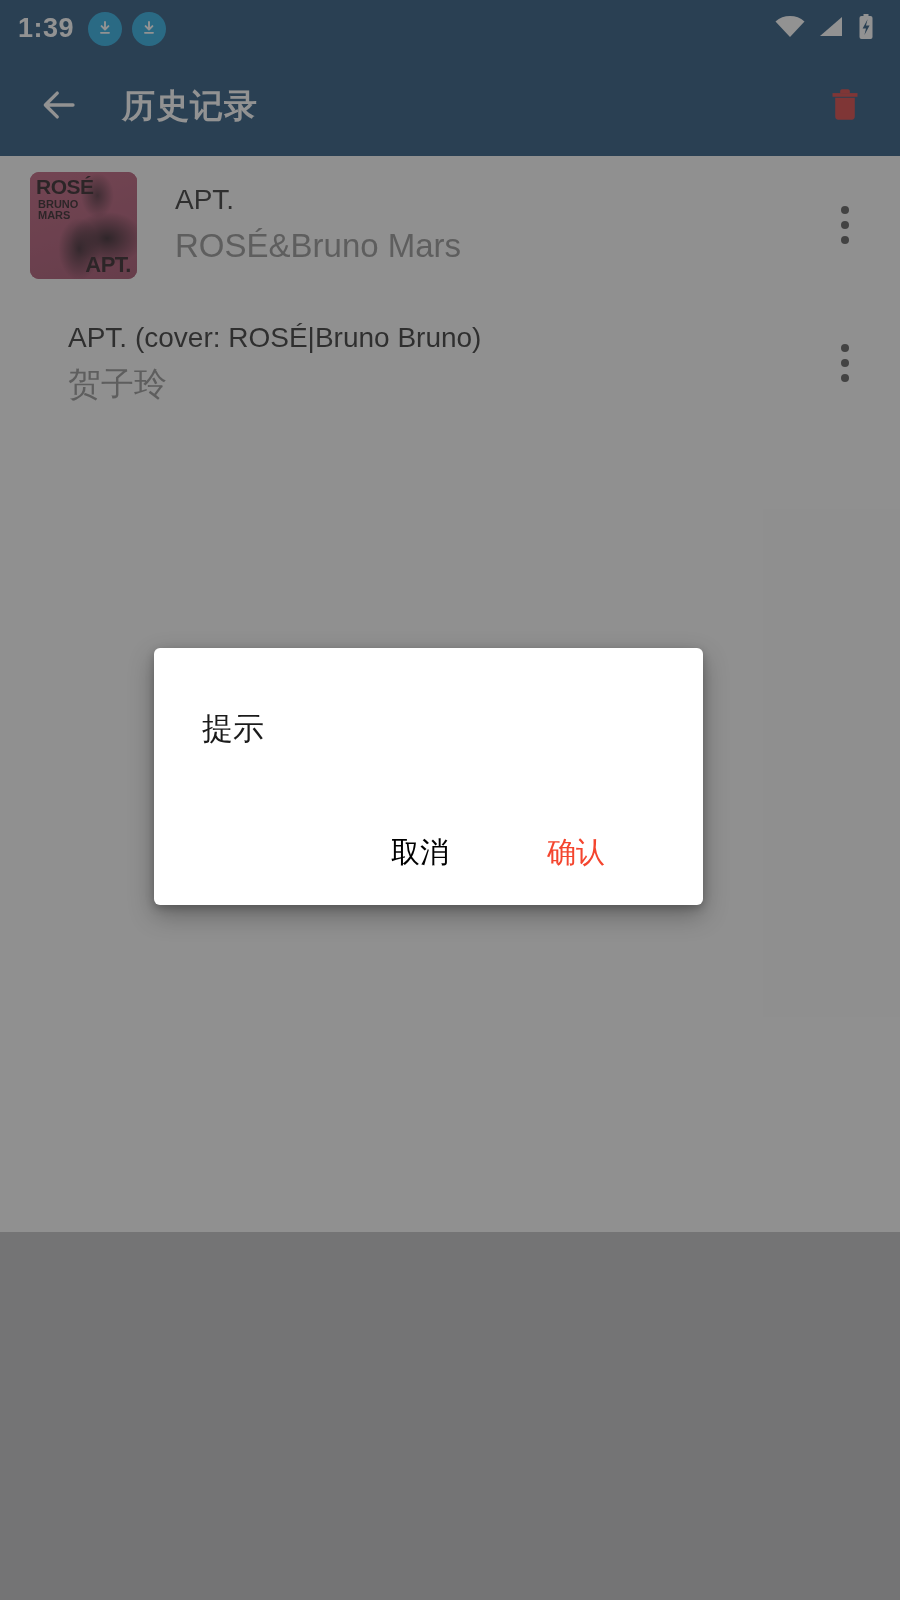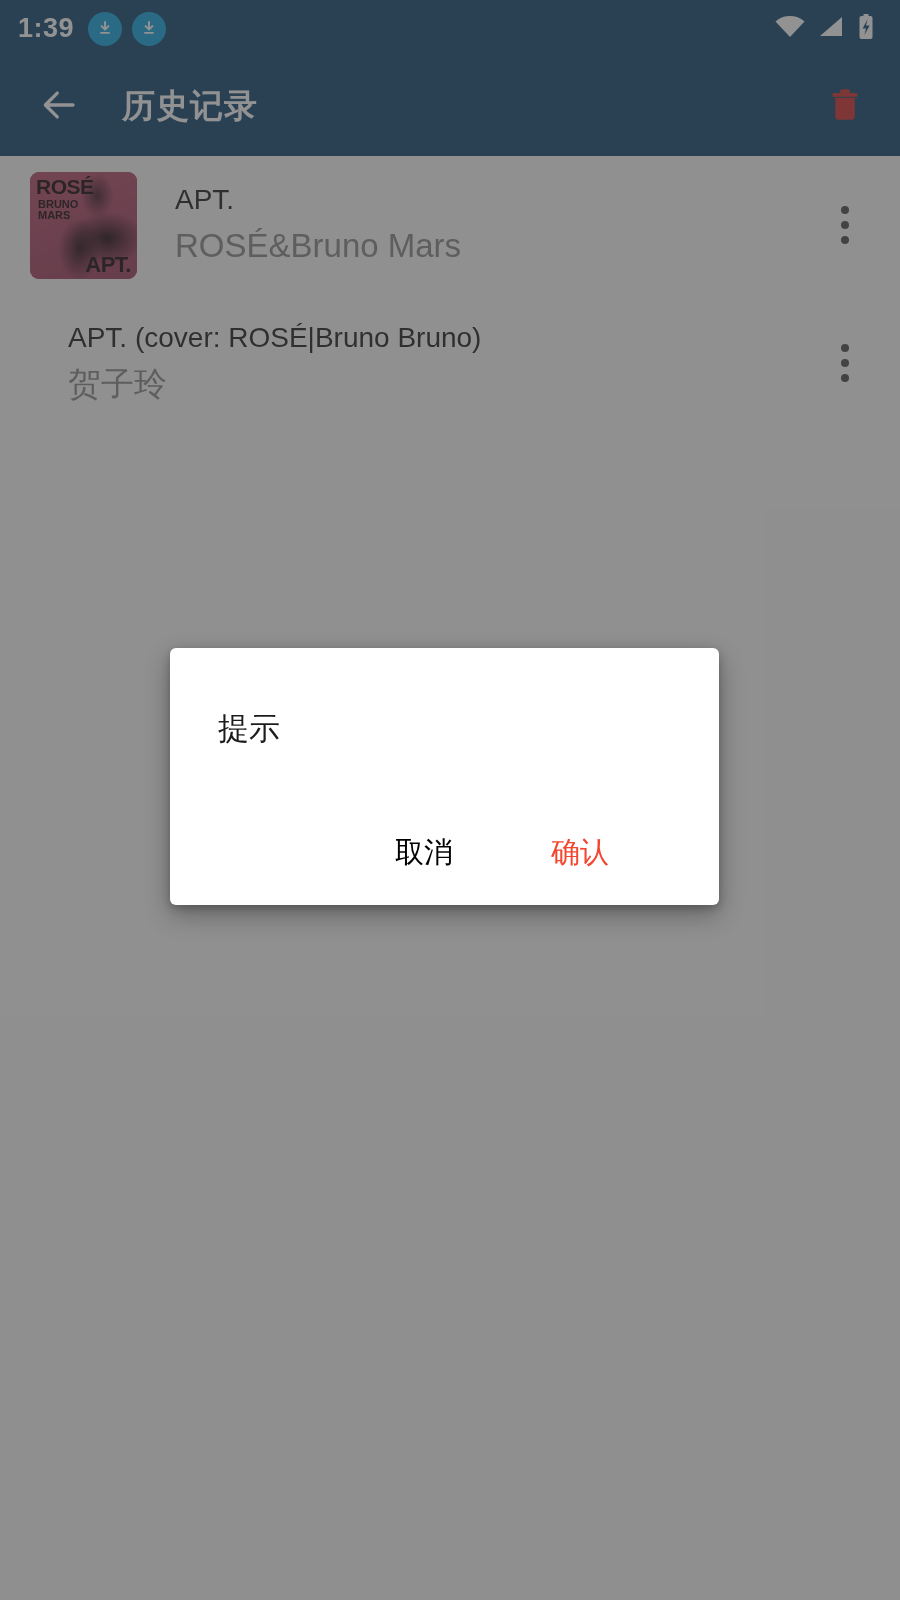--- a/index.html
+++ b/index.html
@@ -5,21 +5,21 @@
   * { margin:0; padding:0; box-sizing:border-box; }
   html, body {
     width:900px; height:1600px;
     background:#747475;
     font-family:"Liberation Sans","DejaVu Sans",sans-serif;
     overflow:hidden;
   }
 
   #screen {
     position:relative;
-    width:900px; height:1600px;
+    width:900px; height:1232px;
     background:#747475;
   }
 
   
   #app {
     position:absolute; inset:0;
     background:#fafafa;
   }
 
   
@@ -163,26 +163,26 @@
 
   
   #scrim {
     position:absolute; inset:0;
     background:rgba(60,60,60,0.56);
   }
 
   
   #dialog {
     position:absolute;
-    left:170px; top:648px;
+    left:154px; top:648px;
     width:549px;
     background:#ffffff;
     border-radius:6px;
     box-shadow:0 10px 26px rgba(0,0,0,0.30), 0 3px 8px rgba(0,0,0,0.22);
-    padding:48px 60px 0 48px;
+    padding:48px 48px 0 48px;
   }
   .dlg-title {
     color:#1b1b1b;
     font-size:31px;
     line-height:1.2;
     padding-top:14px;
   }
   .dlg-msg {
     color:#262626;
     font-size:29px;

